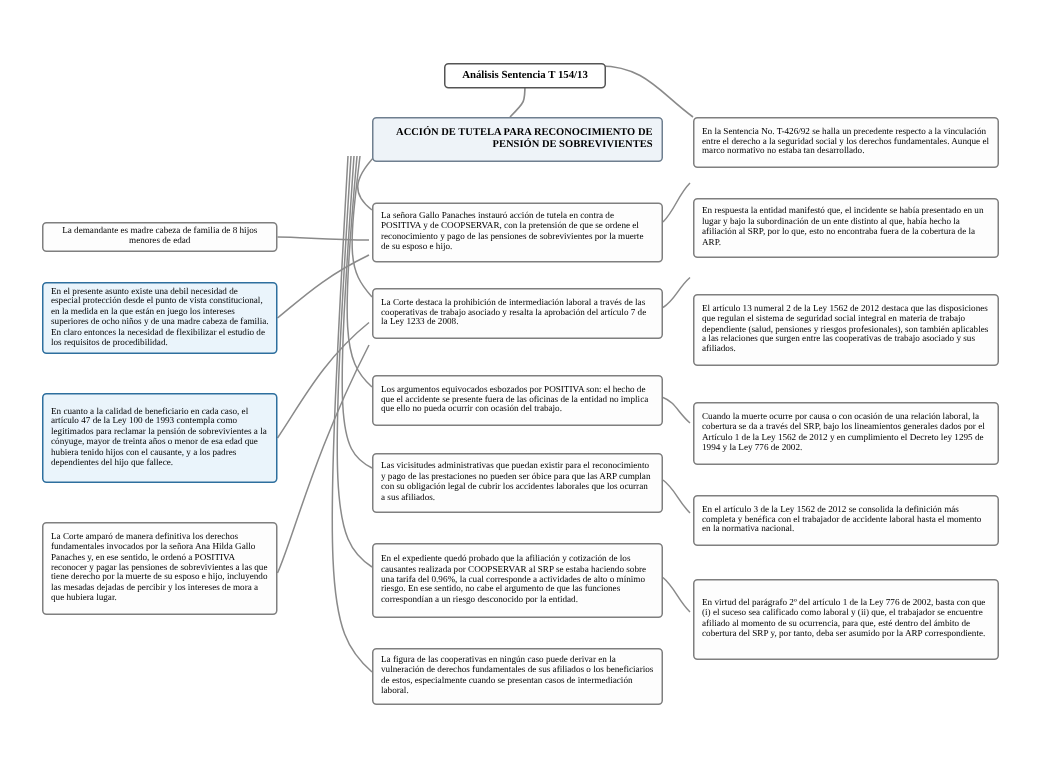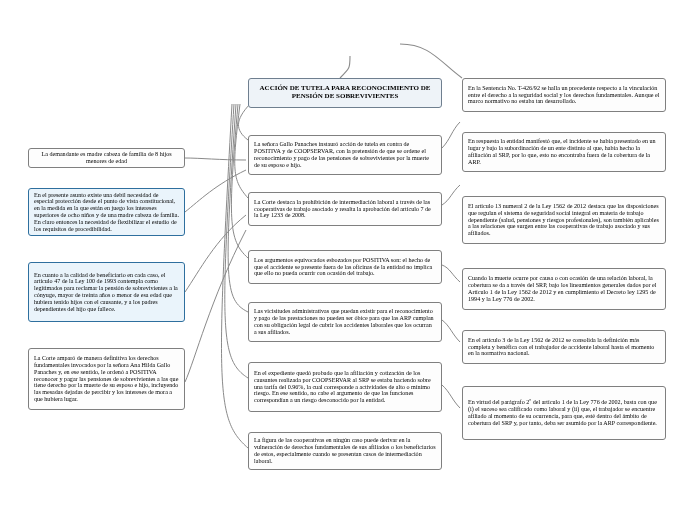--- a/index.html
+++ b/index.html
@@ -51,21 +51,21 @@
     border: 1px solid #555555;
     font-weight: bold;
     font-size: 7.2px;
     text-align: center;
   }
   .title-node {
     background: #eef3f8;
     border: 1px solid #6f7f8f;
     font-weight: bold;
     font-size: 7px;
-    text-align: center;
+    text-align: right;
     justify-content: flex-start;
     padding: 4px 6px;
   }
   .mid {
     font-size: 6.1px;
     text-align: left;
     justify-content: flex-start;
     padding: 4px 5px;
     background: #fdfdfd;
   }
@@ -111,20 +111,23 @@
     <path d="M 246 215 C 215 240, 200 270, 185 292" stroke="#8a8a8a" stroke-width="1" fill="none"></path>
     <path d="M 246 230 C 210 300, 195 360, 185 382" stroke="#8a8a8a" stroke-width="1" fill="none"></path>
 
     <path d="M 442 148 C 450 140, 452 130, 460 122" stroke="#8a8a8a" stroke-width="1" fill="none"></path>
     <path d="M 442 205 C 450 200, 452 192, 460 185" stroke="#8a8a8a" stroke-width="1" fill="none"></path>
     <path d="M 442 265 C 450 268, 452 275, 460 282" stroke="#8a8a8a" stroke-width="1" fill="none"></path>
     <path d="M 442 320 C 450 326, 452 334, 460 342" stroke="#8a8a8a" stroke-width="1" fill="none"></path>
     <path d="M 442 385 C 450 392, 452 400, 460 408" stroke="#8a8a8a" stroke-width="1" fill="none"></path>
   </svg>
 
+  <div class="node root" style="left:296px; top:42px; width:108px; height:17px;">
+    <span>Análisis Sentencia T 154/13</span>
+  </div>
 
   <div class="node title-node" style="left:248px; top:78px; width:194px; height:30px;">
     <span>ACCIÓN DE TUTELA PARA RECONOCIMIENTO DE PENSIÓN DE SOBREVIVIENTES</span>
   </div>
 
   <div class="node mid" style="left:248px; top:135px; width:194px; height:40px;">
     <span>La señora Gallo Panaches instauró acción de tutela en contra de POSITIVA y de COOPSERVAR, con la pretensión de que se ordene el reconocimiento y pago de las pensiones de sobrevivientes por la muerte de su esposo e hijo.</span>
   </div>
 
   <div class="node mid" style="left:248px; top:192px; width:194px; height:34px;">

